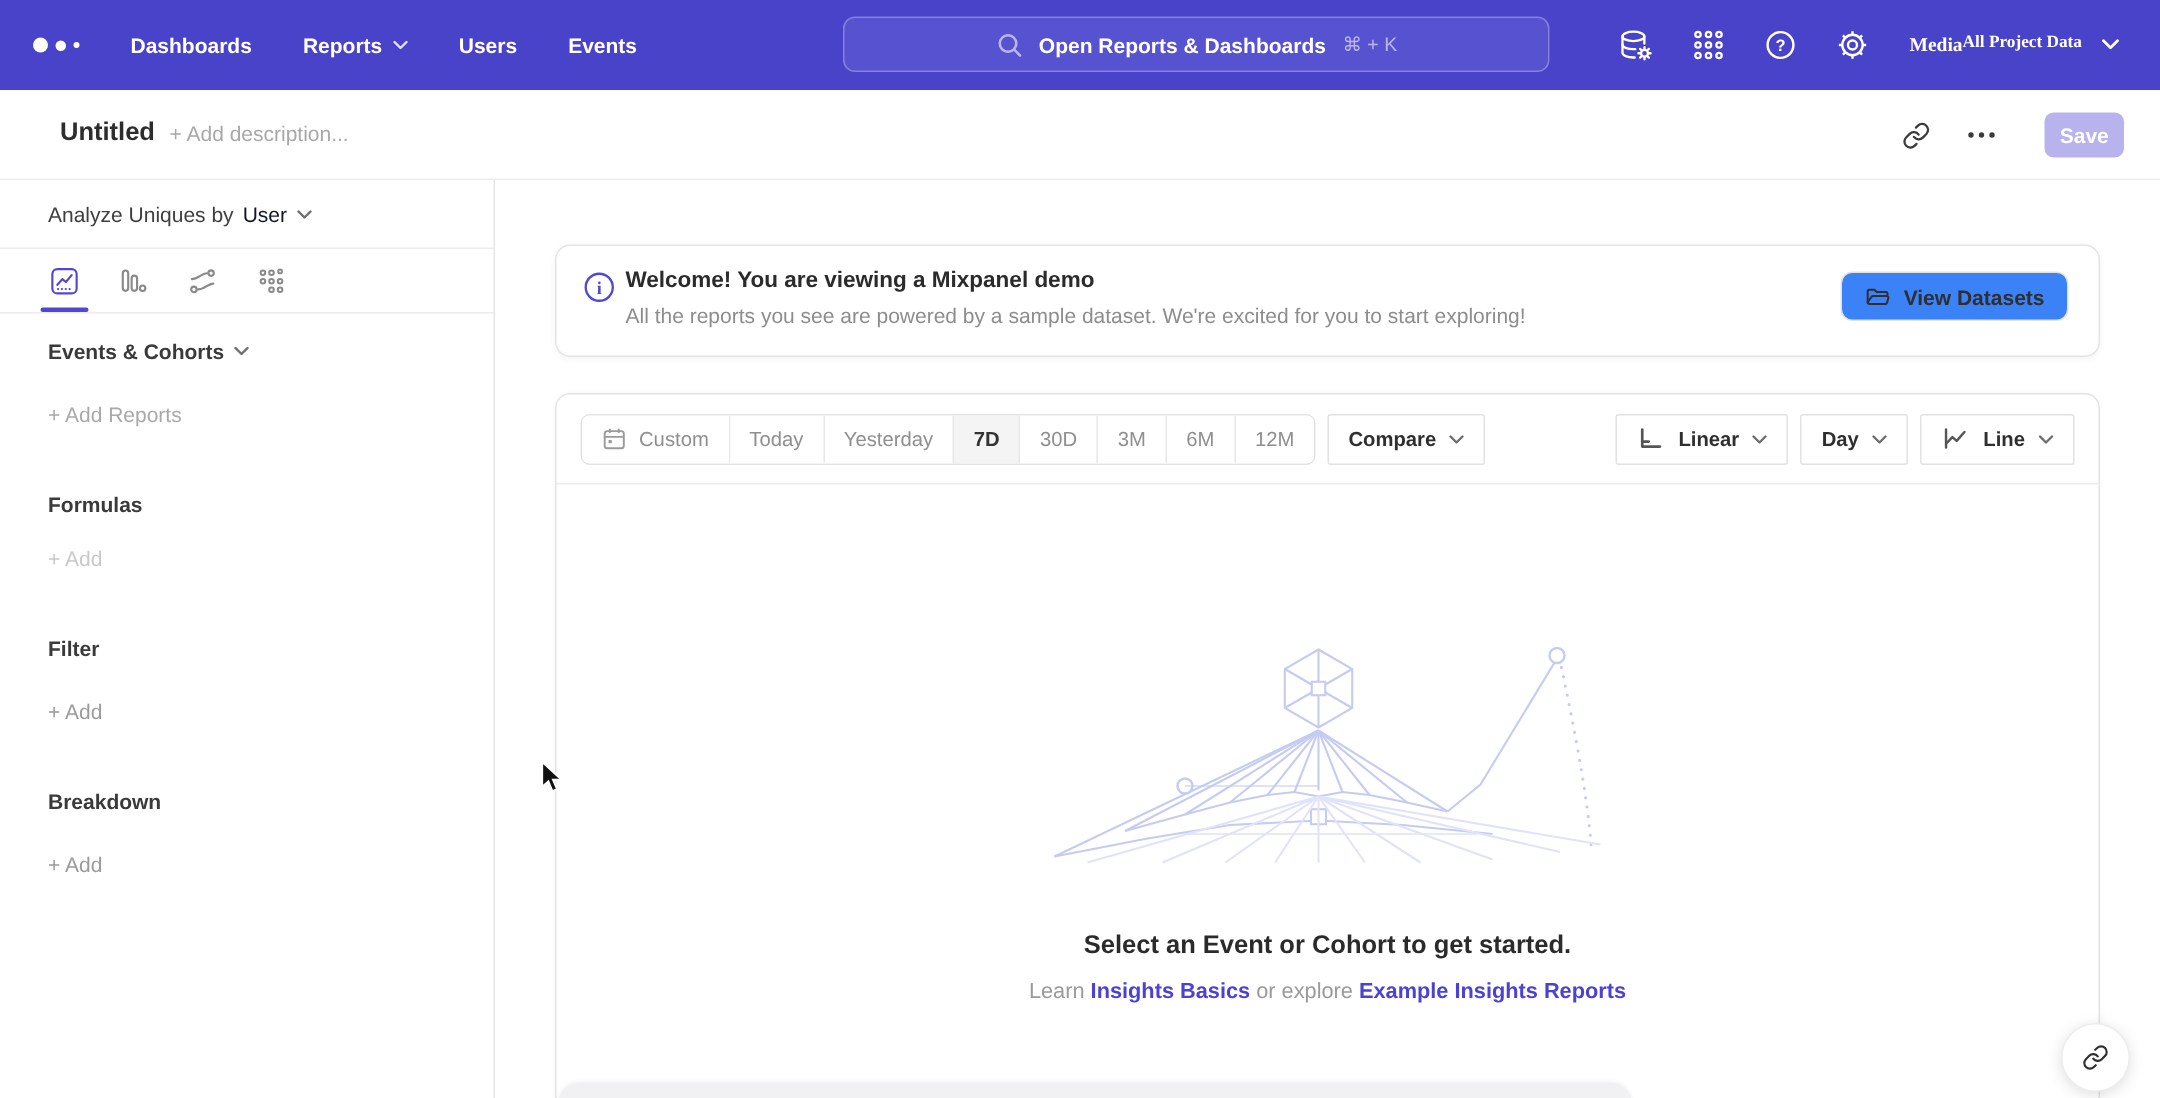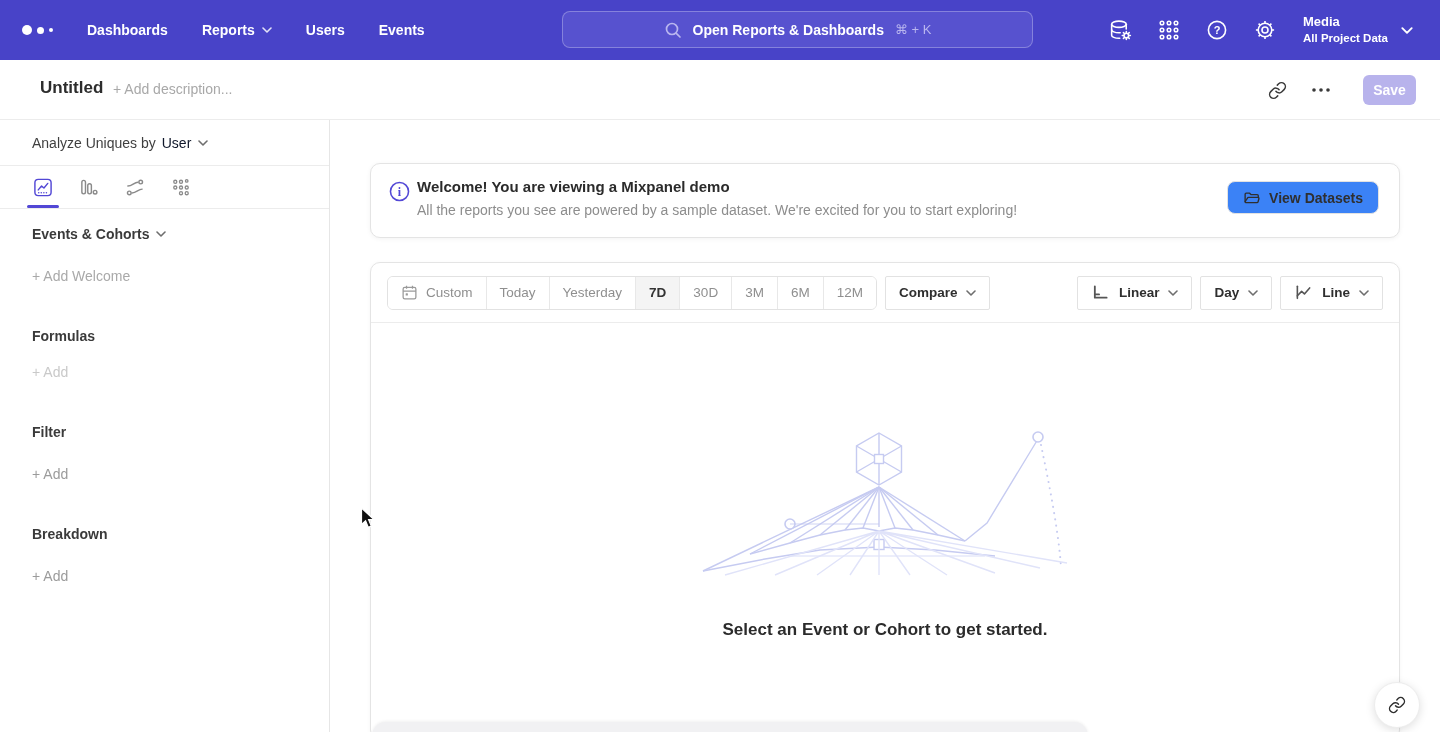--- a/index.html
+++ b/index.html
@@ -30,21 +30,21 @@
   .nav-item{display:flex;align-items:center;gap:7px;cursor:pointer;white-space:nowrap;}
   .nav-item .chev{opacity:.85;}
   .topnav-search{position:absolute;left:516px;top:11px;width:471px;height:37px;
     background:#5752cf;border:1px solid rgba(255,255,255,.28);border-radius:8px;
     display:flex;align-items:center;justify-content:center;gap:11px;cursor:pointer;margin-left:46px;}
   .topnav-search .ph{font-size:14px;font-weight:600;color:#fff;}
   .topnav-search .shortcut{font-size:13px;color:#b9b6ef;}
   .nav-right{position:absolute;right:27px;top:0;height:60px;display:flex;align-items:center;gap:24px;}
   .nav-icon{color:#fff;cursor:pointer;display:flex;align-items:center;}
   .project{display:flex;align-items:center;gap:13px;cursor:pointer;margin-left:2px;}
-  .project-txt{display:flex;flex-direction:column;line-height:1.35;}
+  .project-txt{display:flex;flex-direction:row;line-height:1.35;font-family:Liberation Serif, serif;}
   .project-name{font-size:13px;font-weight:700;}
   .project-scope{font-size:11.5px;font-weight:700;}
 
   
   .report-header{position:absolute;top:60px;left:0;width:1440px;height:60px;background:#fff;
     border-bottom:1px solid #ececec;}
   .report-title{position:absolute;left:40px;top:18px;font-size:17px;font-weight:700;color:#2d2d2d;cursor:text;}
   .report-desc{position:absolute;left:113px;top:21px;font-size:14px;color:#a8a8a8;cursor:text;}
   .header-actions{position:absolute;right:24px;top:0;height:60px;display:flex;align-items:center;gap:25px;}
   .icon-btn{color:#3a3a3a;cursor:pointer;display:flex;align-items:center;}
@@ -275,21 +275,21 @@
       </svg>
     </span>
   </div>
 
   <div class="side-label lbl-events">
     <span>Events &amp; Cohorts</span>
     <svg class="chev" width="10" height="6" viewBox="0 0 10 6" fill="none" stroke="currentColor" stroke-width="1.6" stroke-linecap="round" stroke-linejoin="round">
         <path d="M1 1 L5 5 L9 1"></path>
       </svg>
   </div>
-  <div class="side-add add-metric">+ Add Welcome</div>
+  <div class="side-add add-metric">+ Add Reports</div>
 
   <div class="side-label lbl-formulas">Formulas</div>
   <div class="side-add add-formulas">+ Add</div>
 
   <div class="side-label lbl-filter">Filter</div>
   <div class="side-add add-filter">+ Add</div>
 
   <div class="side-label lbl-breakdown">Breakdown</div>
   <div class="side-add add-breakdown">+ Add</div>
 
@@ -401,20 +401,26 @@
 
         <path d="M346 22 C354 60 363 105 366 143" stroke-dasharray="0.1 6.2" stroke-linecap="round" stroke-width="2"></path>
       </g>
       <g stroke="#e0e3f9" stroke-width="1.4">
 
         <path d="M184 108 L30 152 M184 108 L80 152 M184 108 L122 152 M184 108 L155 152 M184 110 L184 152 M184 108 L215 152 M184 108 L252 152 M184 108 L300 150 M184 108 L345 145 M184 108 L372 140"></path>
         <path d="M95 133 L290 133" opacity=".8"></path>
       </g>
     </svg>
     <div class="empty-title">Select an Event or Cohort to get started.</div>
+    <div class="empty-sub">
+      <span>Learn</span>
+      <span class="lnk">Insights Basics</span>
+      <span>or explore</span>
+      <span class="lnk">Example Insights Reports</span>
+    </div>
   </div>
 </section>
 
 <div class="bottom-sheet"></div>
 
 <div class="share-fab">
   <svg width="18" height="18" viewBox="0 0 24 24" fill="none" stroke="currentColor" stroke-width="1.9" stroke-linecap="round" stroke-linejoin="round">
     <path d="M10 13a5 5 0 0 0 7.54.54l3-3a5 5 0 0 0-7.07-7.07l-1.72 1.71"></path>
     <path d="M14 11a5 5 0 0 0-7.54-.54l-3 3a5 5 0 0 0 7.07 7.07l1.71-1.71"></path>
   </svg>

